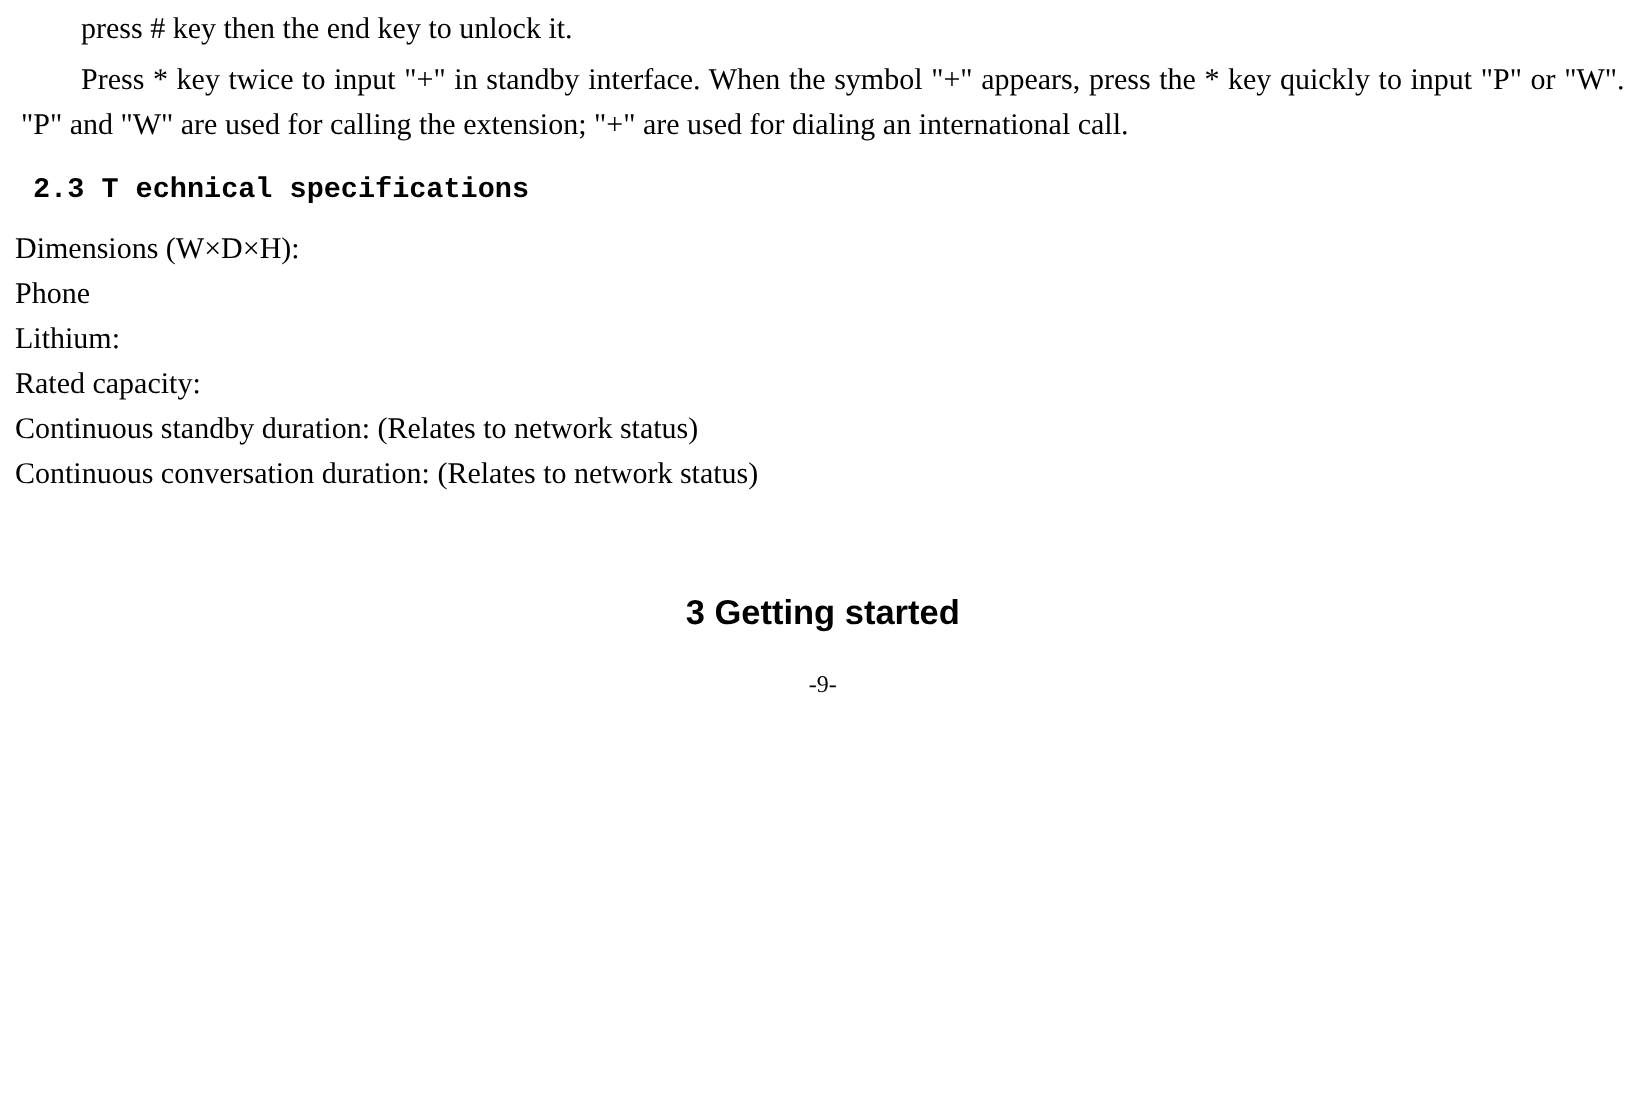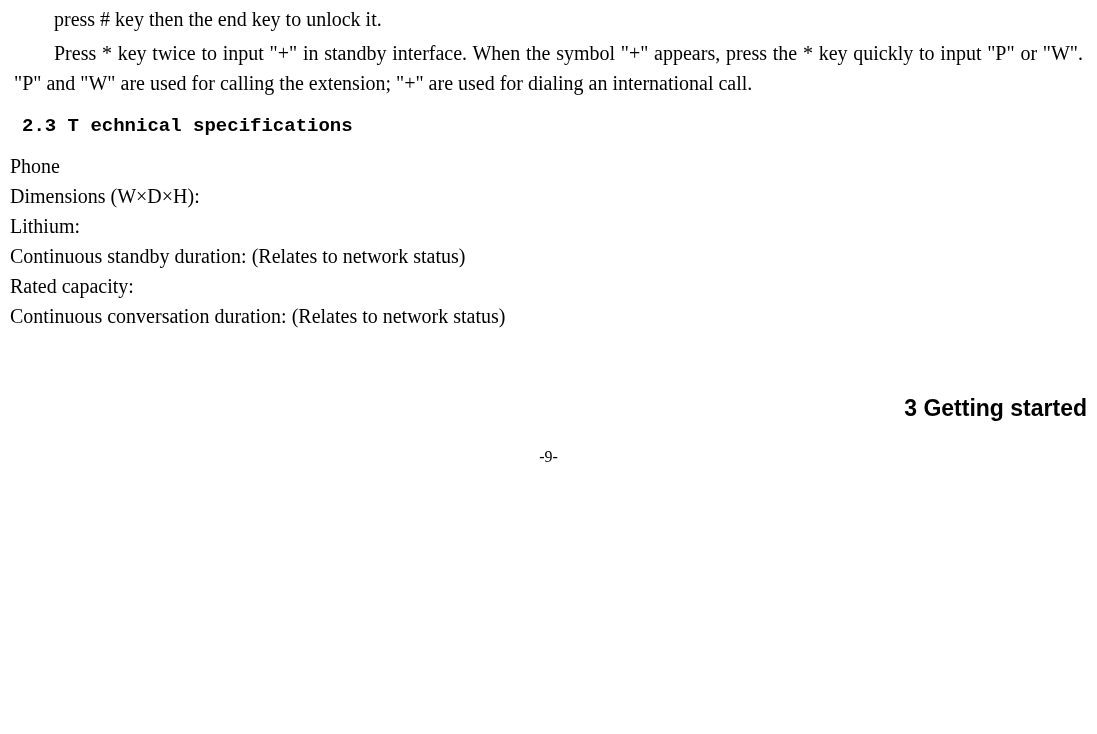--- a/index.html
+++ b/index.html
@@ -24,21 +24,21 @@
   .heading-sub {
     font-family: Liberation Mono, monospace;
     font-weight: bold;
     font-size: 19px;
     margin: 14px 0 10px 12px;
   }
   .heading-main {
     font-family: "SimHei", "MS Gothic", "Arial Black", sans-serif;
     font-weight: bold;
     font-size: 23px;
-    text-align: right;
+    text-align: center;
     margin: 60px 0 20px 0;
     letter-spacing: 0;
   }
   .spec-line {
     margin: 0;
     line-height: 1.5;
   }
   .small {
     font-size: 18px;
   }
@@ -56,25 +56,25 @@
 </style>
 </head>
 <body>
 
 <div class="page">
   <p class="para-top">press # key then the end key to unlock it.</p>
   <p class="justified para-top">Press * key twice to input "+" in standby interface. When the symbol "+" appears, press the * key quickly to input "P" or "W". "P" and "W" are used for calling the extension; "+" are used for dialing an international call.</p>
 
   <div class="heading-sub">2.3 T    echnical specifications</div>
 
+  <p class="spec-line">Dimensions (W×D×H):</p>
   <p class="spec-line">Phone</p>
-  <p class="spec-line">Dimensions (W×D×H):</p>
   <p class="spec-line">Lithium:</p>
+  <p class="spec-line">Rated capacity:</p>
   <p class="spec-line">Continuous standby duration: (Relates to network status)</p>
-  <p class="spec-line">Rated capacity:</p>
   <p class="spec-line">Continuous conversation duration: (Relates to network status)</p>
 
   <div class="heading-main">3  Getting started</div>
 
 
 
   <div class="page-num">-9-</div>
 </div>
 
 </body></html>

